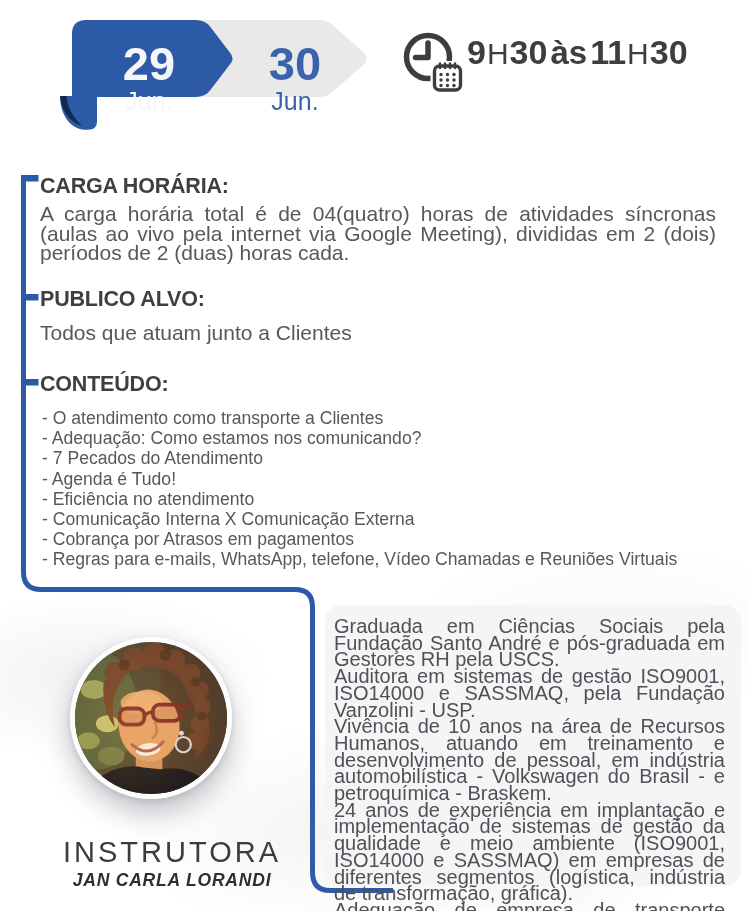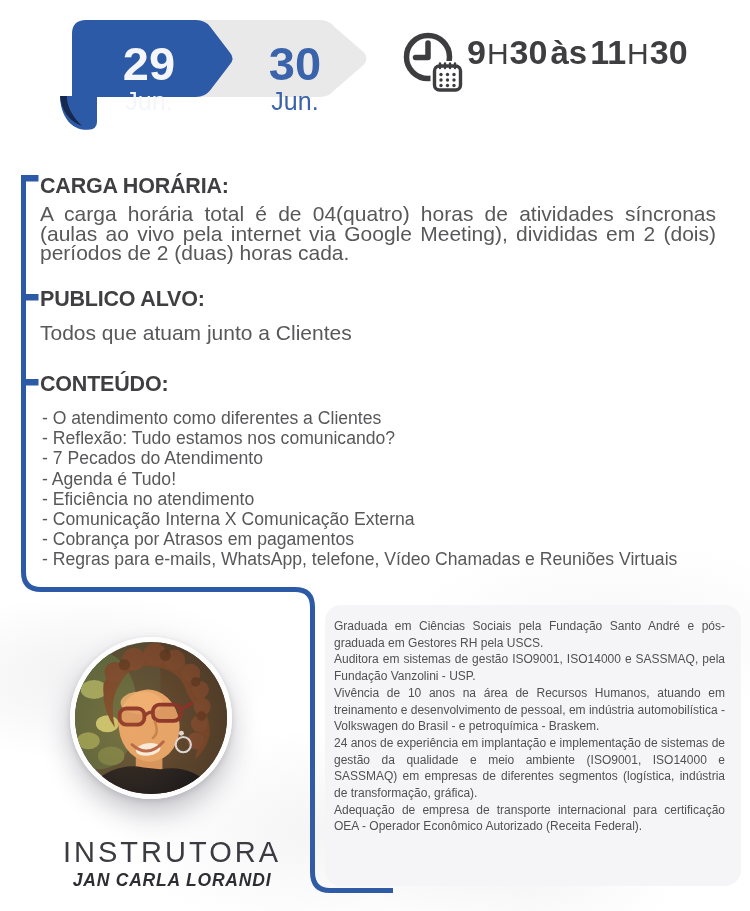--- a/index.html
+++ b/index.html
@@ -70,21 +70,21 @@
   .instructor-name{
     position:absolute;left:22px;top:870px;width:300px;text-align:center;
     font-size:17.5px;font-weight:800;font-style:italic;letter-spacing:.8px;color:#2d2d34;
   }
   .bio-card{
     position:absolute;left:325px;top:605px;width:416px;height:281px;
     background:#f5f5f7;border-radius:16px;
   }
   .bio-text{
     position:absolute;inset:0;padding:13px 16px 0 9px;
-    font-size:12px;line-height:16.7px;text-align:justify;color:#515155;
+    font-size:20px;line-height:16.7px;text-align:justify;color:#515155;
   }
   .bio-text p{margin:0;}
 </style>
 </head>
 <body>
 
 <div class="page">
 
   <svg class="banner-svg" viewBox="0 0 750 140" aria-hidden="true">
 
@@ -147,22 +147,22 @@
   </svg>
 
   <div class="section-heading h-carga">CARGA HORÁRIA:</div>
   <div class="para p-carga">A carga horária total é de 04(quatro) horas de atividades síncronas (aulas ao vivo pela internet via Google Meeting), divididas em 2 (dois) períodos de 2 (duas) horas cada.</div>
 
   <div class="section-heading h-publico">PUBLICO ALVO:</div>
   <div class="para p-publico">Todos que atuam junto a Clientes</div>
 
   <div class="section-heading h-conteudo">CONTEÚDO:</div>
   <ul class="content-list">
-    <li>- O atendimento como diferentes a Clientes</li>
-    <li>- Reflexão: Tudo estamos nos comunicando?</li>
+    <li>- O atendimento como transporte a Clientes</li>
+    <li>- Adequação: Como estamos nos comunicando?</li>
     <li>- 7 Pecados do Atendimento</li>
     <li>- Agenda é Tudo!</li>
     <li>- Eficiência no atendimento</li>
     <li>- Comunicação Interna X Comunicação Externa</li>
     <li>- Cobrança por Atrasos em pagamentos</li>
     <li>- Regras para e-mails, WhatsApp, telefone, Vídeo Chamadas e Reuniões Virtuais</li>
   </ul>
 
   <div class="clouds"></div>
 

